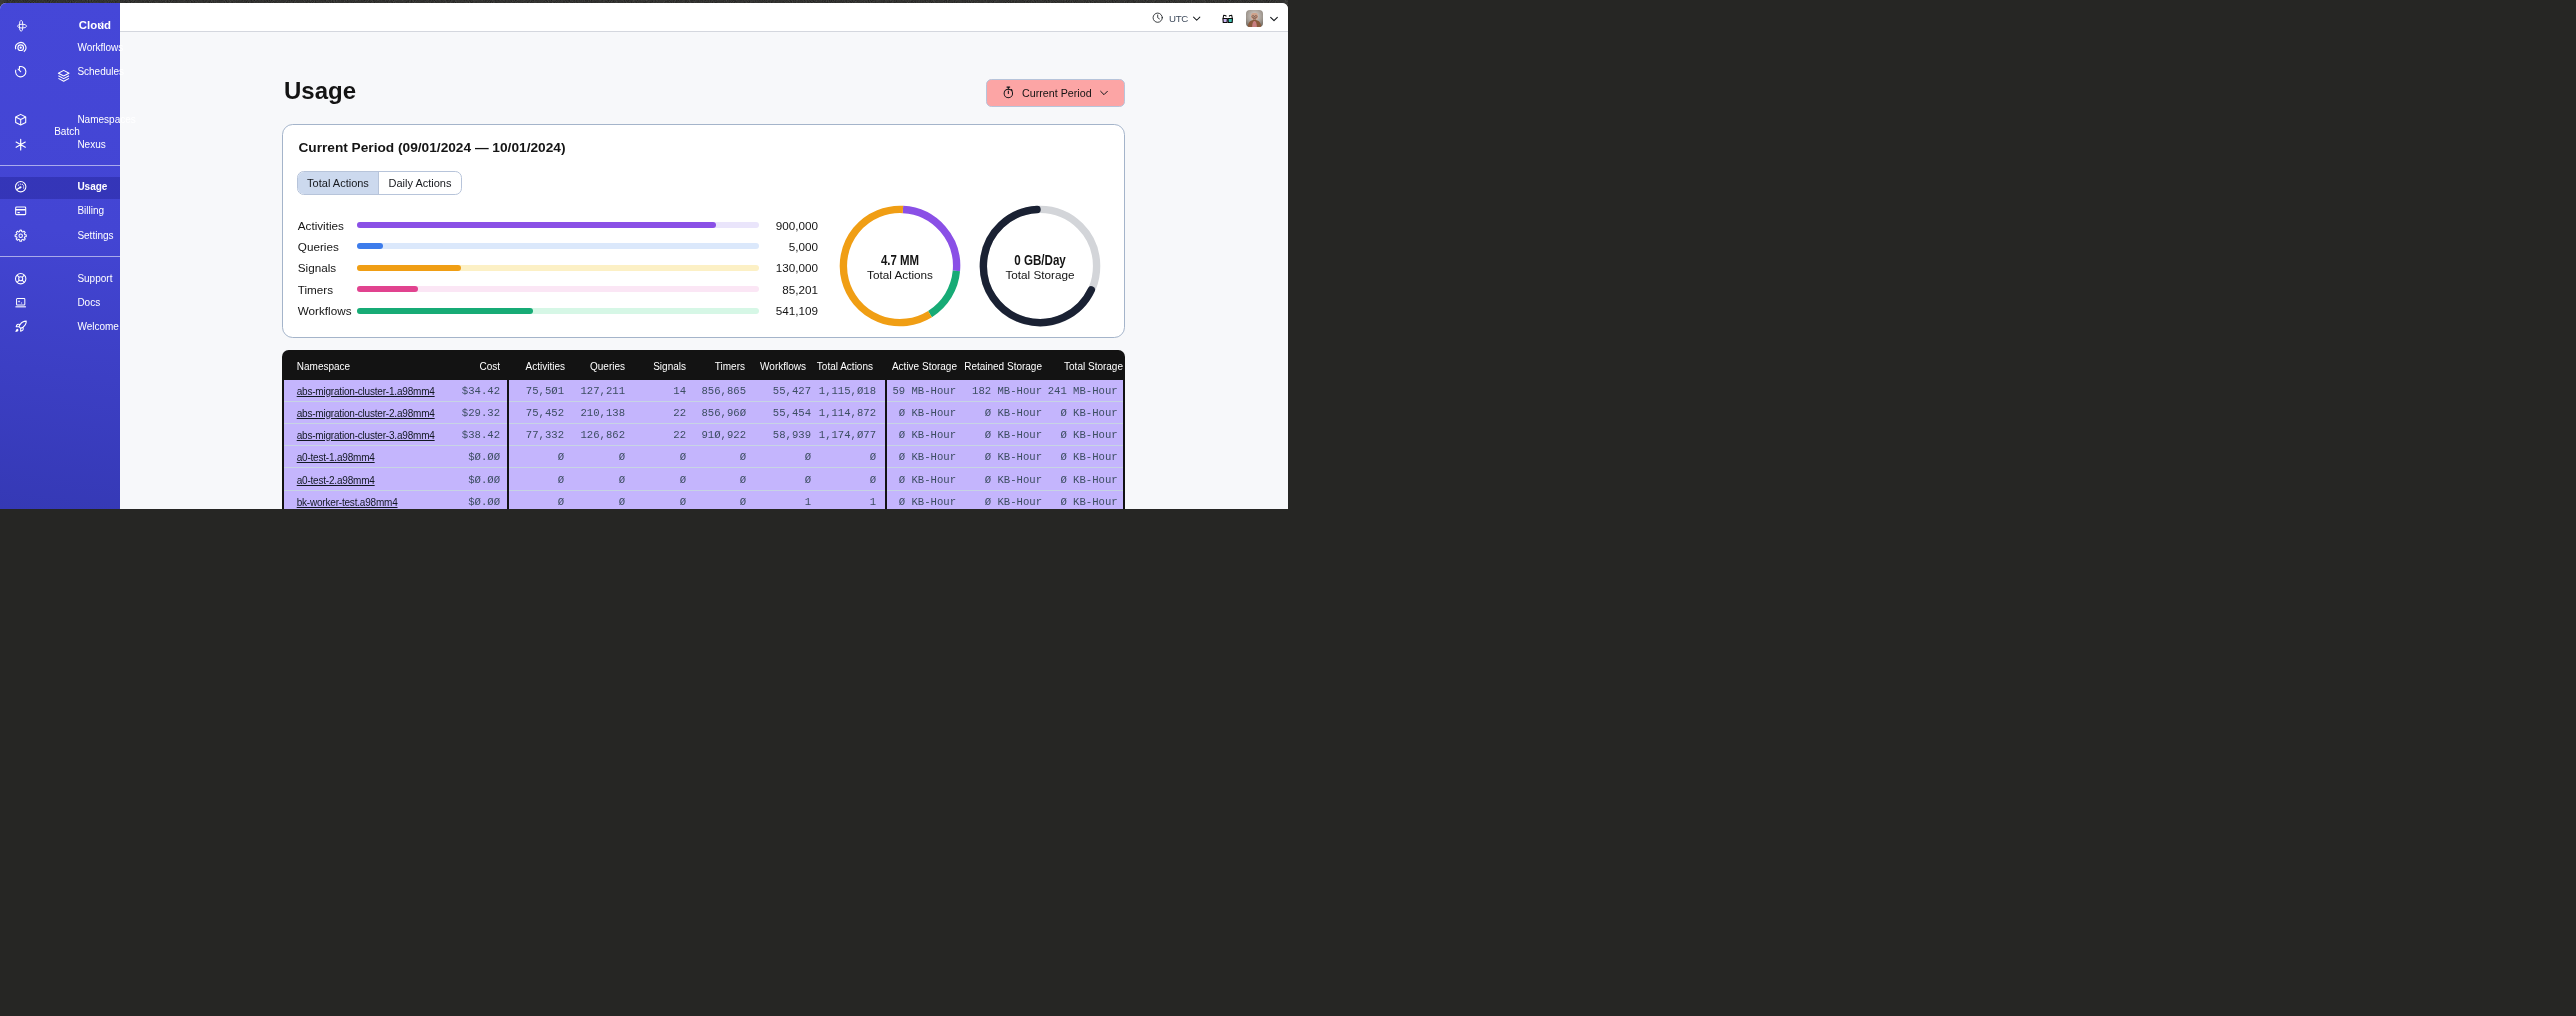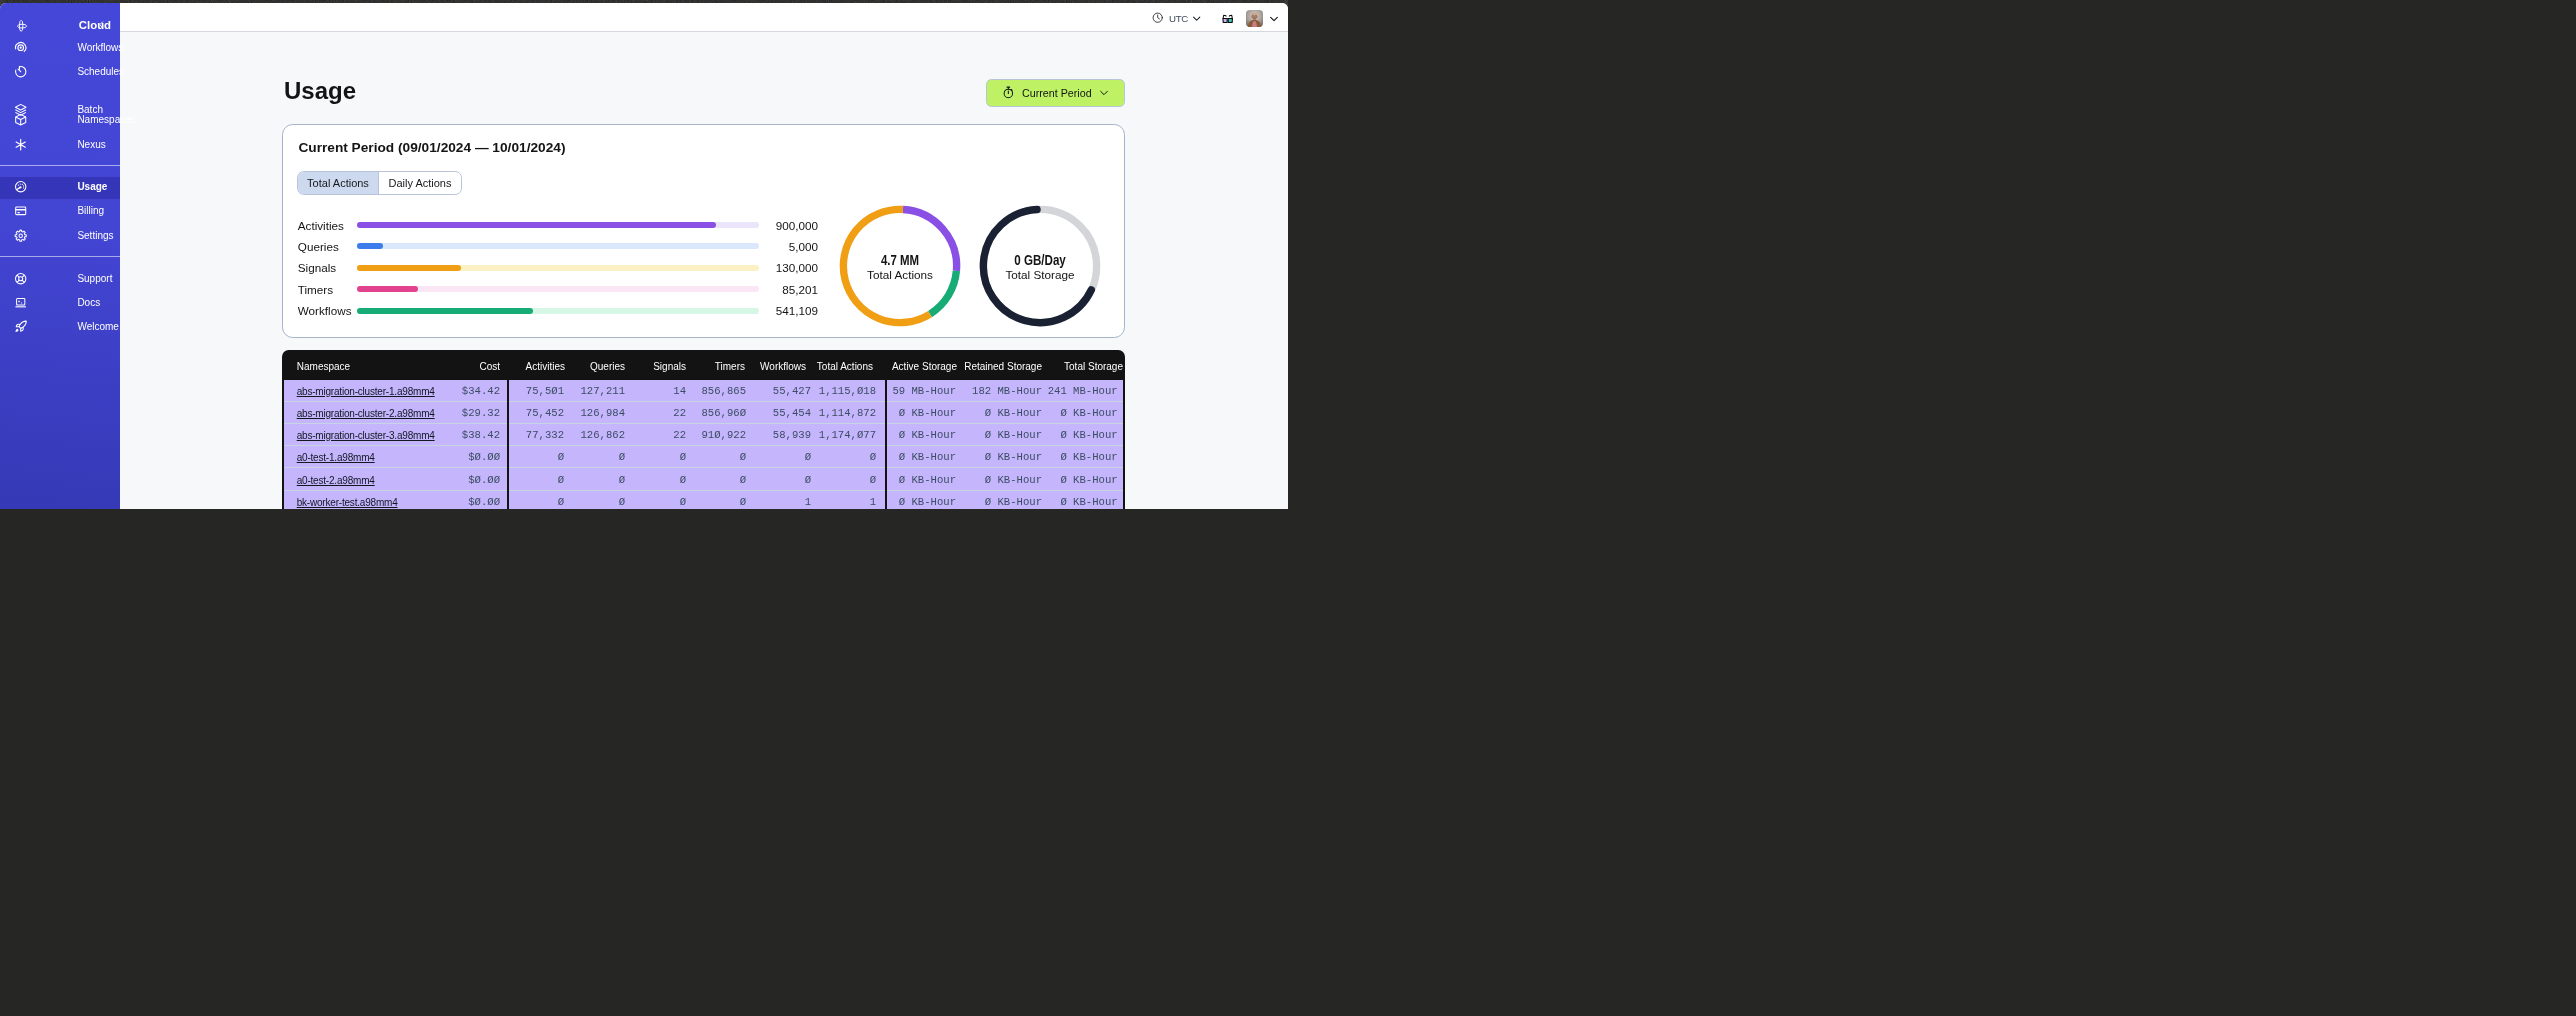--- a/index.html
+++ b/index.html
@@ -21,21 +21,21 @@
 
 
 .topbar { position:absolute; left:120px; top:0; right:0; height:29.5px;
   background:#fff; border-bottom:0.7px solid #d4d7de; }
 .tb { position:absolute; top:0; height:29.5px; display:flex; align-items:center; padding-top:2.7px; }
 
 
 .h1 { position:absolute; left:284px; top:74px; font-size:24px; font-weight:bold;
   color:#141414; letter-spacing:0px; }
 .perbtn { position:absolute; left:986px; top:76px; width:139px; height:28px;
-  background:#bef264; border:1.3px solid #b7c4da; border-radius:5.4px;
+  background:#fca5a5; border:1.3px solid #b7c4da; border-radius:5.4px;
   display:flex; align-items:center; justify-content:center; gap:7.4px;
   font-size:10.7px; color:#141414; font-weight:500; }
 
 .card { position:absolute; left:282px; top:121px; width:843px; height:214px;
   background:#fff; border:1.3px solid #a4b4ca; border-radius:10.7px; }
 .cardh { position:absolute; left:15.4px; top:15.4px; font-size:13.7px; font-weight:bold;
   color:#141414; }
 .toggle { position:absolute; left:14px; top:46px; height:24px; display:flex;
   border:1.3px solid #b7c4da; border-radius:6.7px; overflow:hidden; background:#fff; }
 .tseg { display:flex; align-items:center; justify-content:center;
@@ -100,21 +100,21 @@
         <span>Workflows</span>
     </div>
     <div class="nav" style="top:57px;">
       <svg width="13.4" height="13.4" viewBox="0 0 24 24" fill="none" stroke="#fff" stroke-width="2" stroke-linecap="round">
         <path d="M 9.75 2.98 A 9.3 9.3 0 1 1 3.11 9.28"></path>
         <path d="M9.75 3.1 V7.6"></path>
         <path d="M12 12 L7.3 7.3"></path>
       </svg>
         <span>Schedules</span>
     </div>
-    <div class="nav" style="top:95px;">
+    <div class="nav" style="top:66px;flex-direction:column;">
       <svg width="13.4" height="13.4" viewBox="0 0 24 24" fill="none" stroke="#fff" stroke-width="1.9" stroke-linejoin="round">
         <path d="M12 2.5 L21.5 7.5 L12 12.5 L2.5 7.5 Z"></path>
         <path d="M2.5 12.2 L12 17.2 L21.5 12.2"></path>
         <path d="M2.5 16.8 L12 21.8 L21.5 16.8"></path>
       </svg>
         <span>Batch</span>
     </div>
     <div class="nav" style="top:105px;">
       <svg width="13.4" height="13.4" viewBox="0 0 24 24" fill="none" stroke="#fff" stroke-width="1.9" stroke-linejoin="round">
         <path d="M12 2.5 L21 7 V17 L12 21.5 L3 17 V7 Z"></path>
@@ -320,21 +320,21 @@
           <div class="td" style="right:312px; width:148px;">55,427</div>
           <div class="td" style="right:247px; width:148px;">1,115,Ø18</div>
           <div class="td" style="right:167px; width:148px;">59 MB-Hour</div>
           <div class="td" style="right:81px; width:148px;">182 MB-Hour</div>
           <div class="td" style="right:5.4px; width:148px;">241 MB-Hour</div>
         </div>
         <div class="tr" style="top:22px;">
           <div class="td ns" style="left:12.7px; width:282px;">abs-migration-cluster-2.a98mm4</div>
           <div class="td" style="right:623px; width:148px;">$29.32</div>
           <div class="td" style="right:559px; width:148px;">75,452</div>
-          <div class="td" style="right:498px; width:148px;">126,984</div>
+          <div class="td" style="right:498px; width:148px;">210,138</div>
           <div class="td" style="right:437px; width:148px;">22</div>
           <div class="td" style="right:377px; width:148px;">856,96Ø</div>
           <div class="td" style="right:312px; width:148px;">55,454</div>
           <div class="td" style="right:247px; width:148px;">1,114,872</div>
           <div class="td" style="right:167px; width:148px;">Ø KB-Hour</div>
           <div class="td" style="right:81px; width:148px;">Ø KB-Hour</div>
           <div class="td" style="right:5.4px; width:148px;">Ø KB-Hour</div>
         </div>
         <div class="tr" style="top:44px;">
           <div class="td ns" style="left:12.7px; width:282px;">abs-migration-cluster-3.a98mm4</div>

